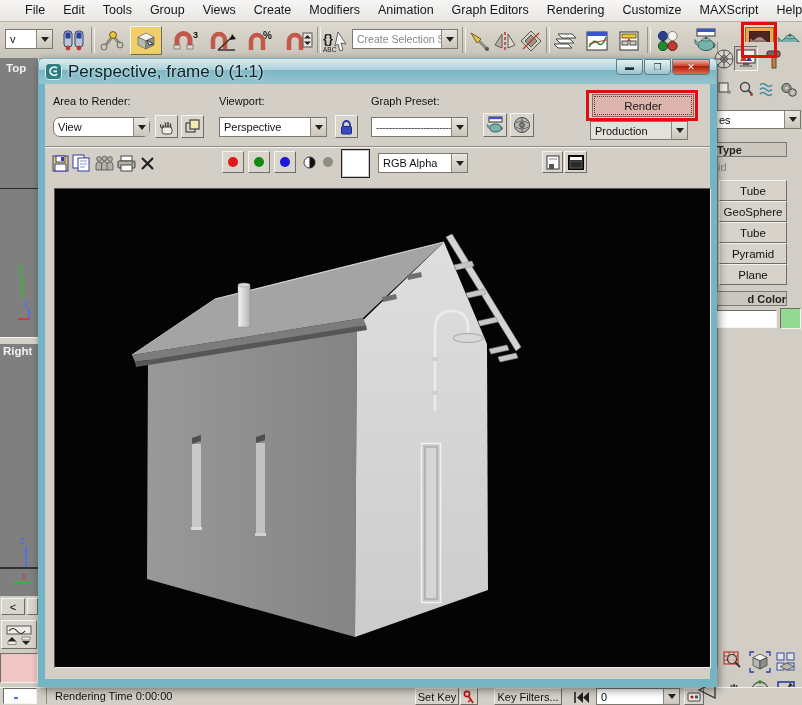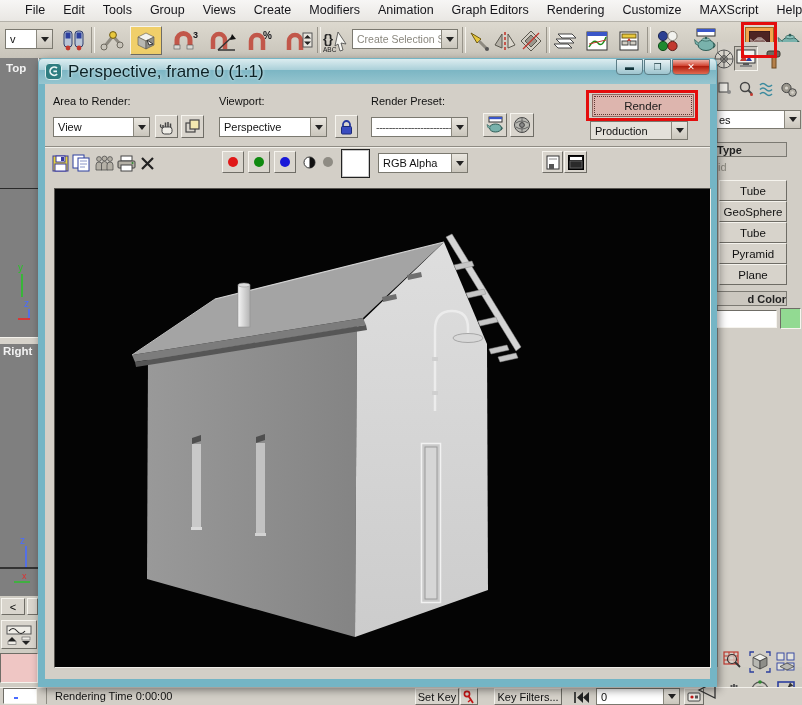--- a/index.html
+++ b/index.html
@@ -447,23 +447,23 @@
       <div style="margin-left:auto;display:flex;gap:1px;align-self:flex-start;">
         <div class="winbtn" style="width:27px;background:linear-gradient(#e8f2f4,#9dc4ce);color:#12343a;">▬</div>
         <div class="winbtn" style="width:27px;background:linear-gradient(#e8f2f4,#9dc4ce);color:#12343a;">❐</div>
         <div class="winbtn" style="width:38px;background:linear-gradient(#f0b0a4,#cf3b28 45%,#b01e0e 46%,#e06a50);">✕</div>
       </div>
     </div>
     <div class="abs" id="rfw-body">
 
       <span class="lbl abs" style="left:8px;top:11px;">Area to Render:</span>
       <span class="lbl abs" style="left:174px;top:11px;">Viewport:</span>
-      <span class="lbl abs" style="left:326px;top:11px;">Render Preset:</span>
-
-      <div class="combo abs" style="left:8px;top:33px;width:97px;height:20px;">
+      <span class="lbl abs" style="left:326px;top:11px;">Graph Preset:</span>
+
+      <div class="combo abs" style="left:8px;top:33px;width:97px;height:20px;border-radius:7px;">
         <span class="ctext">View</span>
           <span class="carr"></span>
       </div>
       <div class="toolbtn btn3d" style="left:110px;top:31px;width:23px;height:23px;">
         <svg width="17" height="17">
             <path d="M5 15 L5 7 M7.5 15 L7.5 4.5 M10 15 L10 4 M12.5 15 L12.5 5.5" stroke="#444" stroke-width="1.5" fill="none"></path>
             <rect x="4" y="9" width="10" height="7" rx="2.5" fill="#efede7" stroke="#444"></rect>
             <path d="M4 10 Q1.5 8.5 3 6.5" fill="none" stroke="#444" stroke-width="1.3"></path>
           </svg>
       </div>

